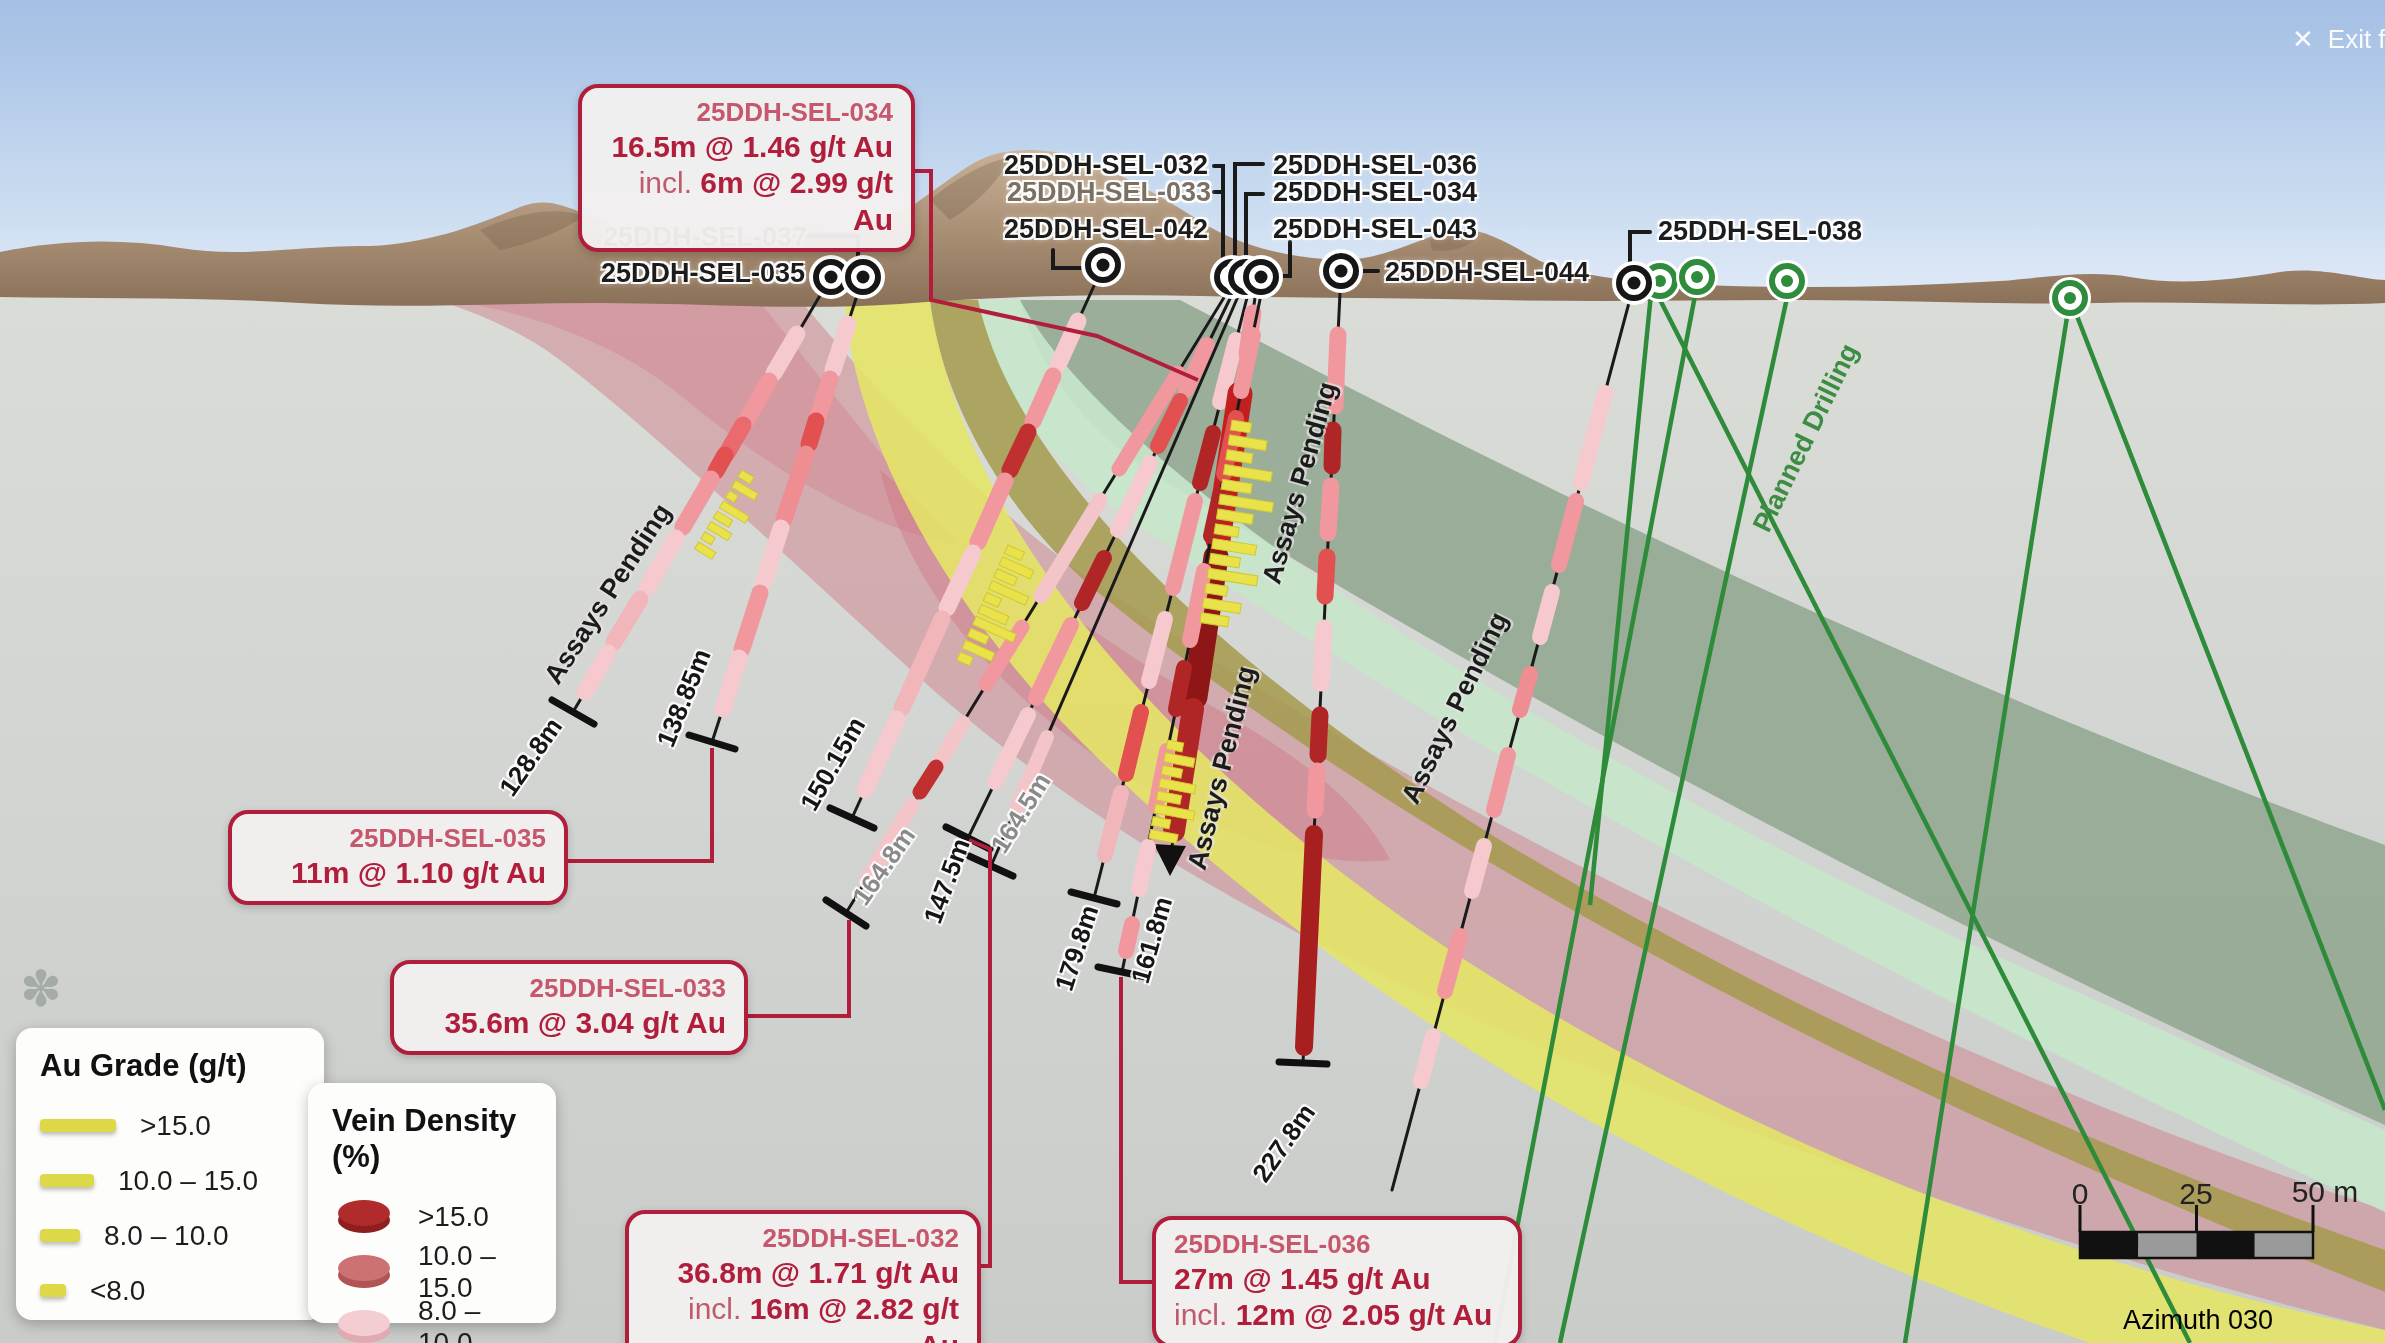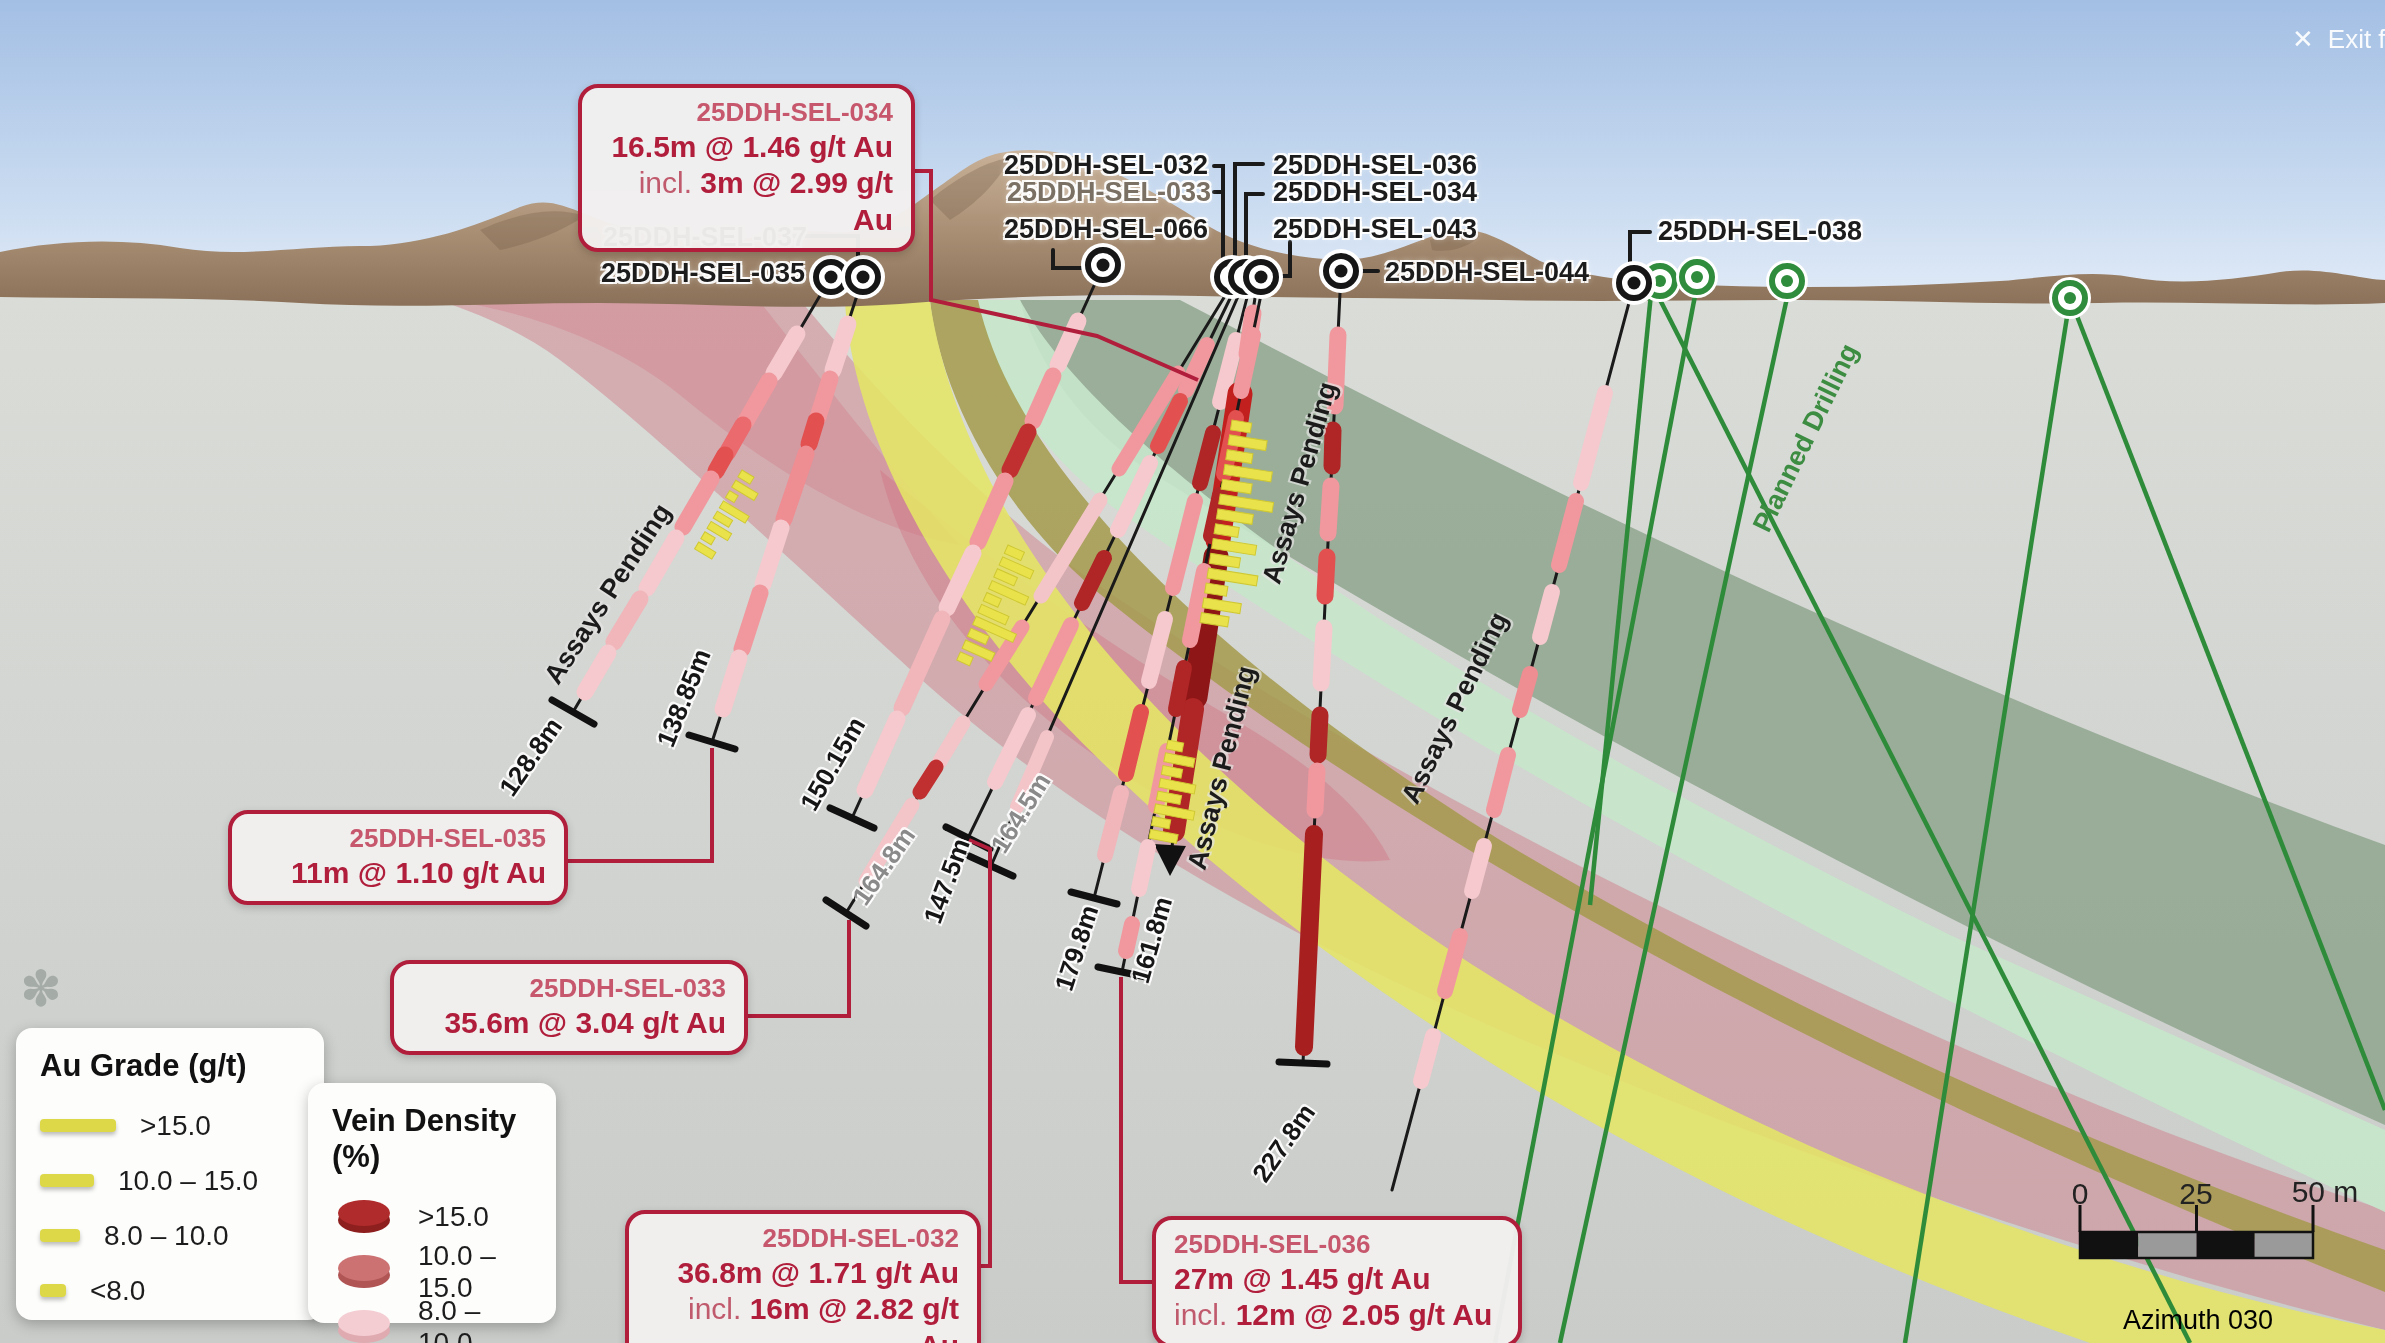--- a/index.html
+++ b/index.html
@@ -338,21 +338,21 @@
     <rect x="2196.5" y="1232" width="58.25" height="26" fill="#111"></rect>
     <rect x="2254.75" y="1232" width="58.25" height="26" fill="#9a9a9a"></rect>
     <rect x="2080" y="1232" width="233" height="26" fill="none" stroke="#111" stroke-width="2.5"></rect>
   </g>
 </svg>
 
 <div class="lbl" style="right:1578px;top:222px;">25DDH-SEL-037</div>
 <div class="lbl" style="right:1580px;top:258px;">25DDH-SEL-035</div>
 <div class="lbl" style="right:1177px;top:150px;">25DDH-SEL-032</div>
 <div class="lbl dim" style="right:1174px;top:177px;">25DDH-SEL-033</div>
-<div class="lbl" style="right:1177px;top:214px;">25DDH-SEL-066</div>
+<div class="lbl" style="right:1177px;top:214px;">25DDH-SEL-042</div>
 <div class="lbl" style="left:1273px;top:150px;">25DDH-SEL-036</div>
 <div class="lbl" style="left:1273px;top:177px;">25DDH-SEL-034</div>
 <div class="lbl" style="left:1273px;top:214px;">25DDH-SEL-043</div>
 <div class="lbl" style="left:1385px;top:257px;">25DDH-SEL-044</div>
 <div class="lbl" style="left:1658px;top:216px;">25DDH-SEL-038</div>
 
 <div class="rot depth" style="left:531px;top:757px;transform:translate(-50%,-50%) rotate(-55deg);">128.8m</div>
 <div class="rot depth" style="left:684px;top:698px;transform:translate(-50%,-50%) rotate(-68deg);">138.85m</div>
 <div class="rot depth" style="left:833px;top:764px;transform:translate(-50%,-50%) rotate(-60deg);">150.15m</div>
 <div class="rot depth gray" style="left:884px;top:866px;transform:translate(-50%,-50%) rotate(-55deg);">164.8m</div>
@@ -364,21 +364,21 @@
 
 <div class="rot pending" style="left:608px;top:594px;transform:translate(-50%,-50%) rotate(-57deg);">Assays Pending</div>
 <div class="rot pending" style="left:1222px;top:768px;transform:translate(-50%,-50%) rotate(-76deg);">Assays Pending</div>
 <div class="rot pending" style="left:1300px;top:483px;transform:translate(-50%,-50%) rotate(-74deg);">Assays Pending</div>
 <div class="rot pending" style="left:1455px;top:708px;transform:translate(-50%,-50%) rotate(-64deg);">Assays Pending</div>
 <div class="rot planned" style="left:1806px;top:438px;transform:translate(-50%,-50%) rotate(-64deg);">Planned Drilling</div>
 
 <div class="callout" style="left:578px;top:84px;width:337px;">
   <div class="title">25DDH-SEL-034</div>
   <div class="line">16.5m @ 1.46 g/t Au</div>
-  <div class="line"><span class="pre">incl. </span><span>3m @ 2.99 g/t Au</span></div>
+  <div class="line"><span class="pre">incl. </span><span>6m @ 2.99 g/t Au</span></div>
 </div>
 <div class="callout" style="left:228px;top:810px;width:340px;">
   <div class="title">25DDH-SEL-035</div>
   <div class="line">11m @ 1.10 g/t Au</div>
 </div>
 <div class="callout" style="left:390px;top:960px;width:358px;">
   <div class="title">25DDH-SEL-033</div>
   <div class="line">35.6m @ 3.04 g/t Au</div>
 </div>
 <div class="callout" style="left:625px;top:1210px;width:356px;">

